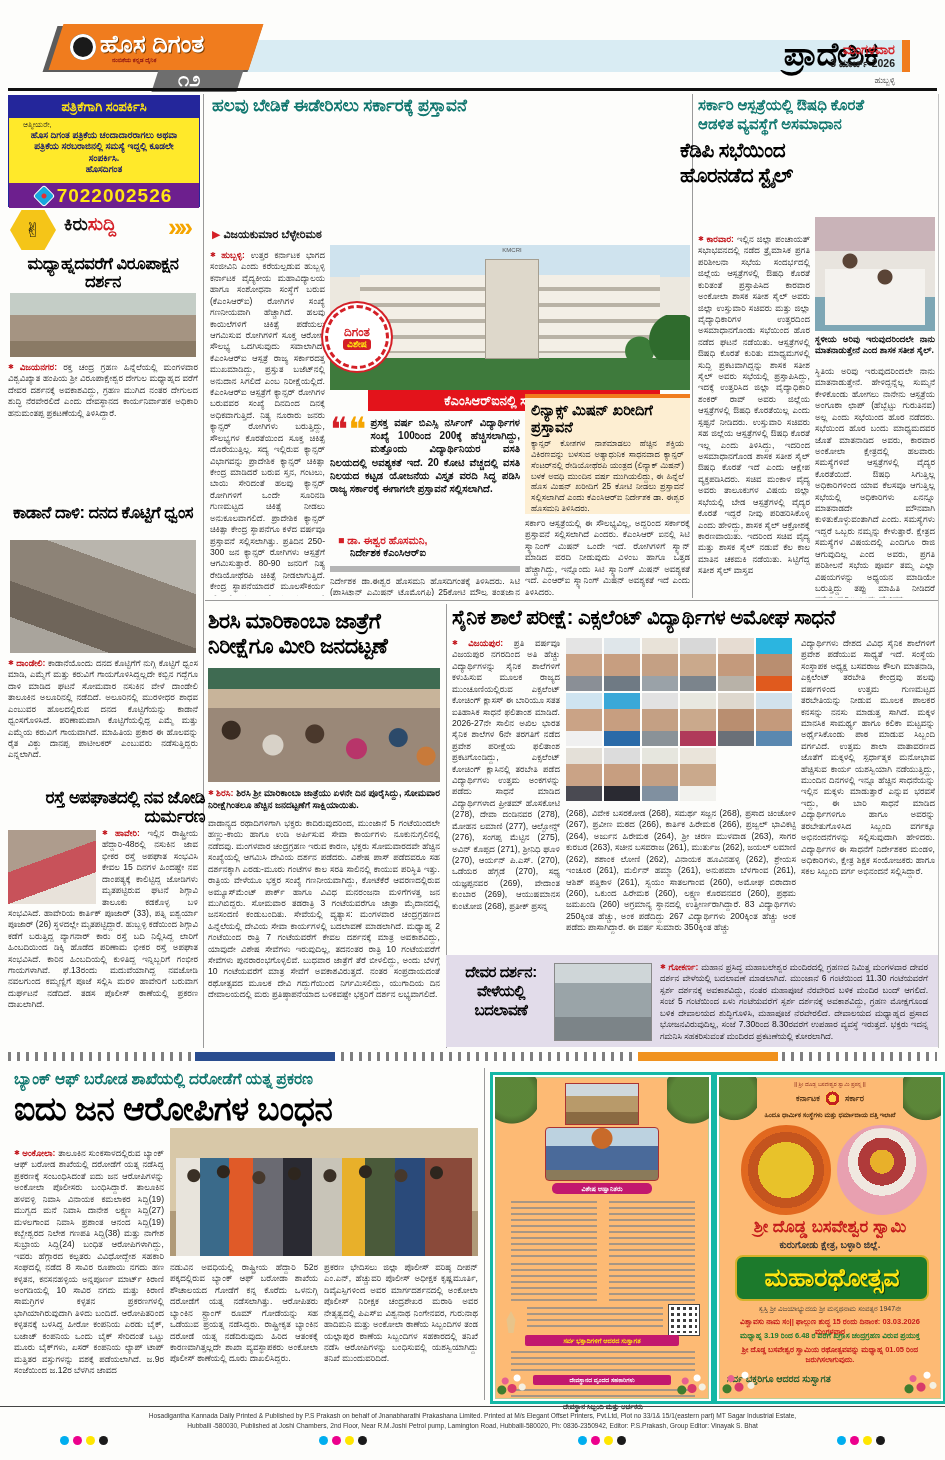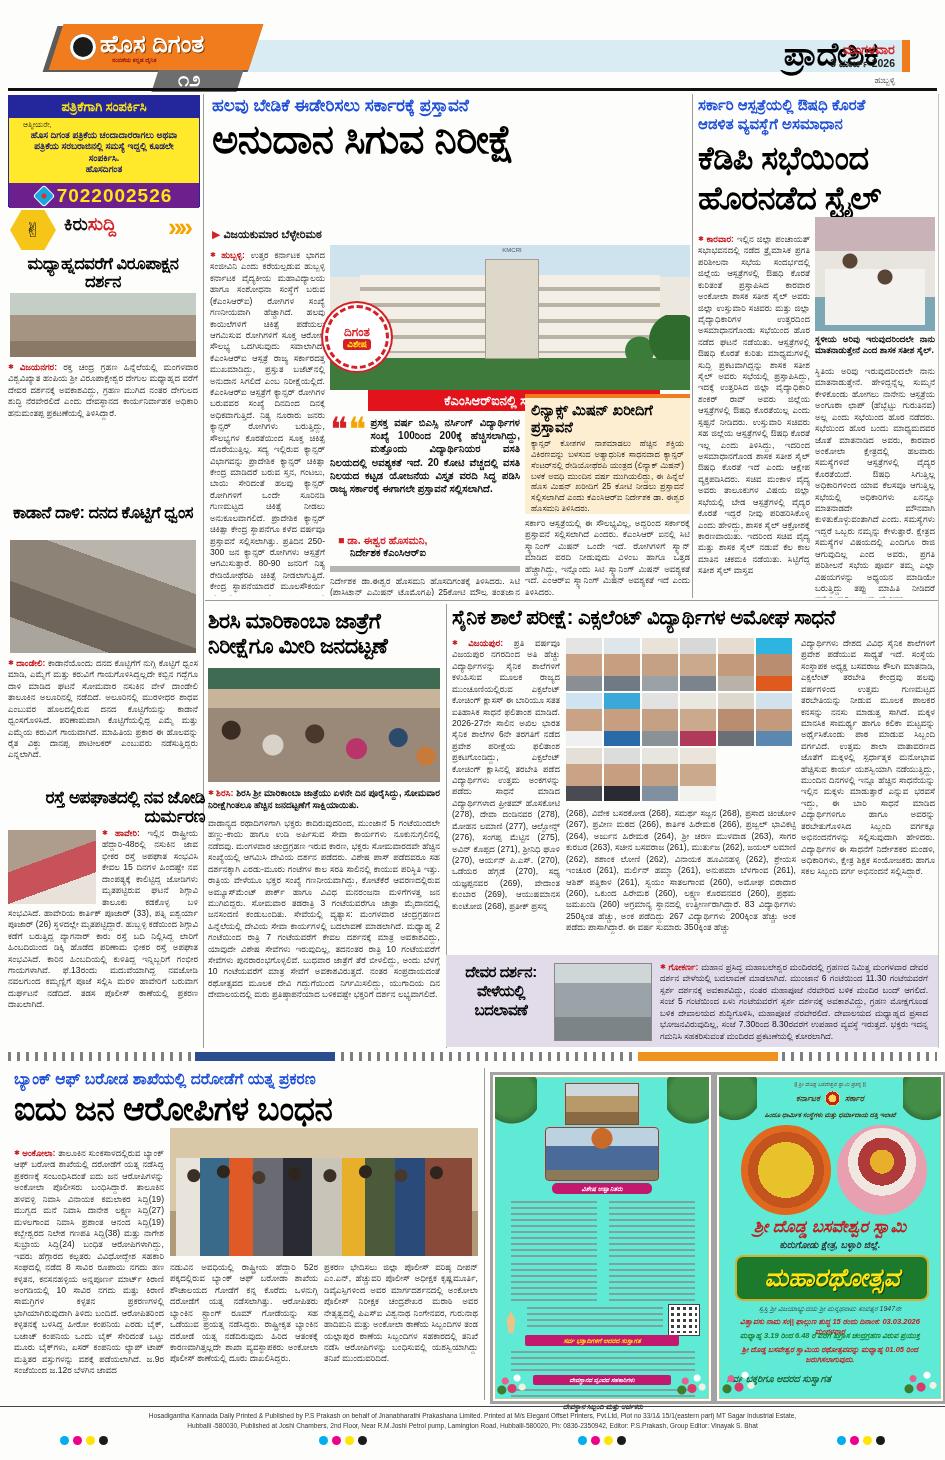--- a/index.html
+++ b/index.html
@@ -3,30 +3,30 @@
 <meta charset="utf-8">
 <style>
   html,body{margin:0;padding:0;background:#e8e8e4;}
   #page{position:relative;width:945px;height:1460px;background:#fdfdfb;margin:0 auto;overflow:hidden;
         font-family:"Liberation Sans","DejaVu Sans",sans-serif;color:#111;}
   .abs{position:absolute;}
   .bt{font-size:8.6px;line-height:1.33;color:#1c1c1c;text-align:justify;overflow:hidden;}
   .dl{color:#c11016;font-weight:bold;}
   .dl::before{content:"✱ ";font-size:7px;vertical-align:1px;}
   .hl{font-weight:900;color:#000;letter-spacing:-.5px;}
-  .kick{font-weight:bold;color:#1d4ed8;}
+  .kick{font-weight:bold;color:#0f766e;font-family:Liberation Serif, serif;}
   .rule{background:#111;}
   .vline{background:#9a9a9a;width:1px;}
   .hline{background:#9a9a9a;height:1px;}
   .ph{background:#c8c4bc;overflow:hidden;}
   .cap-red{background:#e3131b;color:#fff;font-weight:bold;text-align:center;}
   .stamp{border:3px dashed #d42027;border-radius:50%;background:#fff;box-shadow:0 0 0 2px #fff,0 0 0 4px #d42027;
          display:flex;flex-direction:column;align-items:center;justify-content:center;}
   .stripe-sep{background:repeating-linear-gradient(90deg,#7f7f7f 0 3px,#fff 3px 9px);}
-  .adbox{background:#5eead4;border:3px solid #a3a3a3;box-shadow:inset 0 0 0 2px #fff,inset 0 0 0 3px #b9cf9a;font-style:italic;}
+  .adbox{background:#fdba74;border:3px solid #14b8a6;box-shadow:inset 0 0 0 2px #fff,inset 0 0 0 3px #b9cf9a;}
   .tlines{background:repeating-linear-gradient(180deg,#8a8a8a 0 2px,transparent 2px 6px);opacity:.75;}
   .qr{background:
       repeating-linear-gradient(90deg,#222 0 3px,#fff 3px 6px),
       repeating-linear-gradient(180deg,#222 0 3px,#fff 3px 6px);background-blend-mode:screen;border:2px solid #fff;outline:1px solid #444;}
   .dotrow{display:flex;gap:4px;}
   .dot{width:9px;height:9px;border-radius:50%;}
   .leaf{background:radial-gradient(circle at 40% 30%,#3f7d2e 0 45%,#2c5d20 60%,transparent 62%);opacity:.85;}
   .flower{background:radial-gradient(circle at 30% 40%,#e75f8f 0 3px,transparent 4px),radial-gradient(circle at 65% 30%,#fff 0 3px,transparent 4px),
           radial-gradient(circle at 50% 65%,#d83a6a 0 4px,transparent 5px),radial-gradient(circle at 80% 60%,#f4f0e2 0 3px,transparent 4px),
           radial-gradient(circle at 20% 70%,#3f7d2e 0 4px,transparent 5px);}
@@ -94,21 +94,20 @@
 
   <div class="abs hl" style="left:15px;top:789px;width:190px;text-align:right;font-size:17px;line-height:1.1;">ರಸ್ತೆ ಅಪಘಾತದಲ್ಲಿ ನವ ಜೋಡಿ ದುರ್ಮರಣ</div>
   <div class="abs bt" style="left:8px;top:828px;width:190px;height:218px;">
     <span class="ph" style="float:left;width:88px;height:74px;margin:2px 6px 3px 0;background:linear-gradient(160deg,#ae9c8d 0 40%,#c8525a 40% 70%,#e8e2da 70%);"></span>
     <span class="dl">ಹಾವೇರಿ:</span>
     <span>ಇಲ್ಲಿನ ರಾಷ್ಟ್ರೀಯ ಹೆದ್ದಾರಿ-48ರಲ್ಲಿ ನಸುಕಿನ ಜಾವ ಭೀಕರ ರಸ್ತೆ ಅಪಘಾತ ಸಂಭವಿಸಿ ಕೇವಲ 15 ದಿನಗಳ ಹಿಂದಷ್ಟೇ ನವ ದಾಂಪತ್ಯಕ್ಕೆ ಕಾಲಿಟ್ಟಿದ್ದ ಜೋಡಿಗಳು ಮೃತಪಟ್ಟಿರುವ ಘಟನೆ ಶಿಗ್ಗಾವಿ ತಾಲೂಕು ಕಡಕೊಳ್ಳ ಬಳಿ ಸಂಭವಿಸಿದೆ. ಹಾವೇರಿಯ ಕಾರ್ತಿಕ್ ಪೂಜಾರ್ (33), ಪತ್ನಿ ಐಶ್ವರ್ಯಾ ಪೂಜಾರ್ (26) ಸ್ಥಳದಲ್ಲೇ ಮೃತಪಟ್ಟಿದ್ದಾರೆ. ಹುಬ್ಬಳ್ಳಿ ಕಡೆಯಿಂದ ಶಿಗ್ಗಾವಿ ಕಡೆಗೆ ಬರುತ್ತಿದ್ದ ವ್ಯಾಗನಾರ್ ಕಾರು ರಸ್ತೆ ಬದಿ ನಿಲ್ಲಿಸಿದ್ದ ಲಾರಿಗೆ ಹಿಂಬದಿಯಿಂದ ಡಿಕ್ಕಿ ಹೊಡೆದ ಪರಿಣಾಮ ಭೀಕರ ರಸ್ತೆ ಅಪಘಾತ ಸಂಭವಿಸಿದೆ. ಕಾರಿನ ಹಿಂಬದಿಯಲ್ಲಿ ಕುಳಿತಿದ್ದ ಇನ್ನಿಬ್ಬರಿಗೆ ಗಂಭೀರ ಗಾಯಗಳಾಗಿವೆ. ಫೆ.13ರಂದು ಮದುವೆಯಾಗಿದ್ದ ನವಜೋಡಿ ನವಲಗುಂದ ಕಮ್ಮಣ್ಣಿಗೆ ಪೂಜೆ ಸಲ್ಲಿಸಿ ಮರಳಿ ಹಾವೇರಿಗೆ ಬರುವಾಗ ದುರ್ಘಟನೆ ನಡೆದಿದೆ. ತಡಸ ಪೊಲೀಸ್ ಠಾಣೆಯಲ್ಲಿ ಪ್ರಕರಣ ದಾಖಲಾಗಿದೆ.</span>
   </div>
 
   <div class="abs kick" style="left:212px;top:96px;width:475px;font-size:17px;">ಹಲವು ಬೇಡಿಕೆ ಈಡೇರಿಸಲು ಸರ್ಕಾರಕ್ಕೆ ಪ್ರಸ್ತಾವನೆ</div>
   <div class="abs hl" style="left:212px;top:116px;width:478px;font-size:40px;line-height:1.18;">
-    <div>ಅನುದಾನ ಸಿಗುವ ನಿರೀಕ್ಷೆ</div>
   </div>
   <div class="abs" style="left:212px;top:228px;font-size:11px;font-weight:bold;color:#111;">
     <span style="color:#d42027;">▶ </span><span>ವಿಜಯಕುಮಾರ ಬೆಳ್ಳೇರಿಮಠ</span>
   </div>
 
   <div class="abs bt" style="left:210px;top:250px;width:115px;height:346px;">
     <span class="dl">ಹುಬ್ಬಳ್ಳಿ:</span>
     <span>ಉತ್ತರ ಕರ್ನಾಟಕ ಭಾಗದ ಸಂಜೀವಿನಿ ಎಂದು ಕರೆಯಲ್ಪಡುವ ಹುಬ್ಬಳ್ಳಿ ಕರ್ನಾಟಕ ವೈದ್ಯಕೀಯ ಮಹಾವಿದ್ಯಾಲಯ ಹಾಗೂ ಸಂಶೋಧನಾ ಸಂಸ್ಥೆಗೆ ಬರುವ (ಕೆಎಂಸಿಆರ್‌ಐ) ರೋಗಿಗಳ ಸಂಖ್ಯೆ ಗಣನೀಯವಾಗಿ ಹೆಚ್ಚಾಗಿದೆ. ಹಲವು ಕಾಯಿಲೆಗಳಿಗೆ ಚಿಕಿತ್ಸೆ ಪಡೆಯಲು ಆಗಮಿಸುವ ರೋಗಿಗಳಿಗೆ ಸೂಕ್ತ ಆರೋಗ್ಯ ಸೌಲಭ್ಯ ಒದಗಿಸುವುದು ಸವಾಲಾಗಿದೆ. ಕೆಎಂಸಿಆರ್‌ಐ ಆಸ್ಪತ್ರೆ ರಾಜ್ಯ ಸರ್ಕಾರದತ್ತ ಮುಖಮಾಡಿದ್ದು, ಪ್ರಸ್ತುತ ಬಜೆಟ್‌ನಲ್ಲಿ ಅನುದಾನ ಸಿಗಲಿದೆ ಎಂಬ ನಿರೀಕ್ಷೆಯಲ್ಲಿದೆ. ಕೆಎಂಸಿಆರ್‌ಐ ಆಸ್ಪತ್ರೆಗೆ ಕ್ಯಾನ್ಸರ್ ರೋಗಿಗಳ ಬರುವವರ ಸಂಖ್ಯೆ ದಿನದಿಂದ ದಿನಕ್ಕೆ ಅಧಿಕವಾಗುತ್ತಿದೆ. ನಿತ್ಯ ನೂರಾರು ಜನರು ಕ್ಯಾನ್ಸರ್ ರೋಗಿಗಳು ಬರುತ್ತಿದ್ದು, ಸೌಲಭ್ಯಗಳ ಕೊರತೆಯಿಂದ ಸೂಕ್ತ ಚಿಕಿತ್ಸೆ ದೊರೆಯುತ್ತಿಲ್ಲ. ಸದ್ಯ ಇಲ್ಲಿರುವ ಕ್ಯಾನ್ಸರ್ ವಿಭಾಗವನ್ನು ಪ್ರಾದೇಶಿಕ ಕ್ಯಾನ್ಸರ್ ಚಿಕಿತ್ಸಾ ಕೇಂದ್ರ ಮಾಡಿದರೆ ಬರುವ ಸ್ತನ, ಗಂಟಲು, ಬಾಯಿ ಸೇರಿದಂತೆ ಹಲವು ಕ್ಯಾನ್ಸರ್ ರೋಗಿಗಳಿಗೆ ಒಂದೇ ಸೂರಿನಡಿ ಗುಣಮಟ್ಟದ ಚಿಕಿತ್ಸೆ ನೀಡಲು ಅನುಕೂಲವಾಗಲಿದೆ. ಪ್ರಾದೇಶಿಕ ಕ್ಯಾನ್ಸರ್ ಚಿಕಿತ್ಸಾ ಕೇಂದ್ರ ಸ್ಥಾಪನೆಗೂ ಕಳೆದ ವರ್ಷವೂ ಪ್ರಸ್ತಾವನೆ ಸಲ್ಲಿಸಲಾಗಿತ್ತು. ಪ್ರತಿದಿನ 250-300 ಜನ ಕ್ಯಾನ್ಸರ್ ರೋಗಿಗಳು ಆಸ್ಪತ್ರೆಗೆ ಆಗಮಿಸುತ್ತಾರೆ. 80-90 ಜನರಿಗೆ ನಿತ್ಯ ರೇಡಿಯೋಥೆರಪಿ ಚಿಕಿತ್ಸೆ ನೀಡಲಾಗುತ್ತಿದೆ. ಕೇಂದ್ರ ಸ್ಥಾಪನೆಯಾದರೆ ಮೂಲಸೌಕರ್ಯ ಹೆಚ್ಚಿಸಿಕೊಂಡು ಒಂದೇ ಸೂರಿನಡಿ ಚಿಕಿತ್ಸೆ ನೀಡಲು ಅನುಕೂಲವಾಗಲಿದೆ. 250 ಕೋಟಿ ವೆಚ್ಚದ ಅಗತ್ಯವಿದೆ ಎಂದು ಕೆಎಂಸಿಆರ್‌ಐ ಆಸ್ಪತ್ರೆ</span>
   </div>
 
@@ -141,21 +140,21 @@
   </div>
   <div class="abs bt" style="left:525px;top:518px;width:165px;height:78px;">ಸರ್ಕಾರಿ ಆಸ್ಪತ್ರೆಯಲ್ಲಿ ಈ ಸೌಲಭ್ಯವಿಲ್ಲ, ಅದ್ದರಿಂದ ಸರ್ಕಾರಕ್ಕೆ ಪ್ರಸ್ತಾವನೆ ಸಲ್ಲಿಸಲಾಗಿದೆ ಎಂದರು. ಕೆಎಂಸಿಆರ್ ಐನಲ್ಲಿ ಸಿಟಿ ಸ್ಕ್ಯಾನಿಂಗ್ ಮಿಷನ್ ಒಂದೇ ಇದೆ. ರೋಗಿಗಳಿಗೆ ಸ್ಕ್ಯಾನ್ ಮಾಡಿದ ವರದಿ ನೀಡುವುದು ವಿಳಂಬ ಹಾಗೂ ಒತ್ತಡ ಹೆಚ್ಚಾಗಿದ್ದು, ಇನ್ನೊಂದು ಸಿಟಿ ಸ್ಕ್ಯಾನಿಂಗ್ ಮಿಷನ್ ಅವಶ್ಯಕತೆ ಇದೆ. ಎಂಆರ್‌ಐ ಸ್ಕ್ಯಾನಿಂಗ್ ಮಿಷನ್ ಅವಶ್ಯಕತೆ ಇದೆ ಎಂದು ತಿಳಿಸಿದರು.</div>
 
   <div class="abs vline" style="left:692px;top:94px;height:504px;"></div>
   <div class="abs vline" style="left:938px;top:94px;height:954px;background:#c2c2c2;"></div>
 
   <div class="abs kick" style="left:698px;top:96px;width:240px;font-size:15px;line-height:1.25;">
     <div>ಸರ್ಕಾರಿ ಆಸ್ಪತ್ರೆಯಲ್ಲಿ ಔಷಧಿ ಕೊರತೆ</div>
     <div>ಆಡಳಿತ ವ್ಯವಸ್ಥೆಗೆ ಅಸಮಾಧಾನ</div>
   </div>
-  <div class="abs hl" style="left:698px;top:138px;width:240px;font-size:32px;line-height:1.25;">
+  <div class="abs hl" style="left:680px;top:138px;width:240px;font-size:20px;line-height:1.25;">
     <div>ಕೆಡಿಪಿ ಸಭೆಯಿಂದ</div>
     <div>ಹೊರನಡೆದ ಸ್ಟೈಲ್</div>
   </div>
 
   <div class="abs bt" style="left:698px;top:234px;width:112px;height:364px;">
     <span class="dl">ಕಾರವಾರ:</span>
     <span>ಇಲ್ಲಿನ ಜಿಲ್ಲಾ ಪಂಚಾಯತ್ ಸಭಾಭವನದಲ್ಲಿ ನಡೆದ ತ್ರೈಮಾಸಿಕ ಪ್ರಗತಿ ಪರಿಶೀಲನಾ ಸಭೆಯ ಸಂದರ್ಭದಲ್ಲಿ ಜಿಲ್ಲೆಯ ಆಸ್ಪತ್ರೆಗಳಲ್ಲಿ ಔಷಧಿ ಕೊರತೆ ಕುರಿತಂತೆ ಪ್ರಸ್ತಾಪಿಸಿದ ಕಾರವಾರ ಅಂಕೋಲಾ ಶಾಸಕ ಸತೀಶ ಸೈಲ್ ಅವರು ಜಿಲ್ಲಾ ಉಸ್ತುವಾರಿ ಸಚಿವರು ಮತ್ತು ಜಿಲ್ಲಾ ವೈದ್ಯಾಧಿಕಾರಿಗಳ ಉತ್ತರದಿಂದ ಅಸಮಾಧಾನಗೊಂಡು ಸಭೆಯಿಂದ ಹೊರ ನಡೆದ ಘಟನೆ ನಡೆಯಿತು. ಆಸ್ಪತ್ರೆಗಳಲ್ಲಿ ಔಷಧಿ ಕೊರತೆ ಕುರಿತು ಮಾಧ್ಯಮಗಳಲ್ಲಿ ಸುದ್ದಿ ಪ್ರಕಟವಾಗಿದ್ದನ್ನು ಶಾಸಕ ಸತೀಶ ಸೈಲ್ ಅವರು ಸಭೆಯಲ್ಲಿ ಪ್ರಸ್ತಾಪಿಸಿದ್ದು, ಇದಕ್ಕೆ ಉತ್ತರಿಸಿದ ಜಿಲ್ಲಾ ವೈದ್ಯಾಧಿಕಾರಿ ಶಂಕರ್ ರಾವ್ ಅವರು ಜಿಲ್ಲೆಯ ಆಸ್ಪತ್ರೆಗಳಲ್ಲಿ ಔಷಧಿ ಕೊರತೆಯಿಲ್ಲ ಎಂದು ಸ್ಪಷ್ಟನೆ ನೀಡಿದರು. ಉಸ್ತುವಾರಿ ಸಚಿವರು ಸಹ ಜಿಲ್ಲೆಯ ಆಸ್ಪತ್ರೆಗಳಲ್ಲಿ ಔಷಧಿ ಕೊರತೆ ಇಲ್ಲ ಎಂದು ತಿಳಿಸಿದ್ದು, ಇದರಿಂದ ಅಸಮಾಧಾನಗೊಂಡ ಶಾಸಕ ಸತೀಶ ಸೈಲ್ ಔಷಧಿ ಕೊರತೆ ಇದೆ ಎಂದು ಆಕ್ಷೇಪ ವ್ಯಕ್ತಪಡಿಸಿದರು. ಸಚಿವ ಮಂಕಾಳ ವೈದ್ಯ ಅವರು ತಾಲೂಕುಗಳ ವಿಷಯ ಜಿಲ್ಲಾ ಸಭೆಯಲ್ಲಿ ಬೇಡ ಆಸ್ಪತ್ರೆಗಳಲ್ಲಿ ವೈದ್ಯರ ಕೊರತೆ ಇದ್ದರೆ ನೀವು ಪರಿಹರಿಸಿಕೊಳ್ಳಿ ಎಂದು ಹೇಳಿದ್ದು, ಶಾಸಕ ಸೈಲ್ ಆಕ್ರೋಶಕ್ಕೆ ಕಾರಣವಾಯಿತು. ಇದರಿಂದ ಸಚಿವ ವೈದ್ಯ ಮತ್ತು ಶಾಸಕ ಸೈಲ್ ನಡುವೆ ಕೆಲ ಕಾಲ ಮಾತಿನ ಚಕಮಕಿ ನಡೆಯಿತು. ಸಿಟ್ಟಿಗೆದ್ದ ಸತೀಶ ಸೈಲ್ ವಾಸ್ತವ</span>
   </div>
   <div class="abs ph" style="left:815px;top:217px;width:120px;height:114px;background:linear-gradient(180deg,#c9b3b8 0 30%,#e8e4de 30% 70%,#7ea7b5 70%);">
     <div class="abs" style="left:10px;top:28px;width:100px;height:80px;background:radial-gradient(circle at 25% 20%,#5a4436 0 7px,transparent 8px),radial-gradient(circle at 60% 40%,#5a4436 0 7px,transparent 8px),linear-gradient(180deg,transparent 0 30%,#f4f2ee 30%);"></div>

